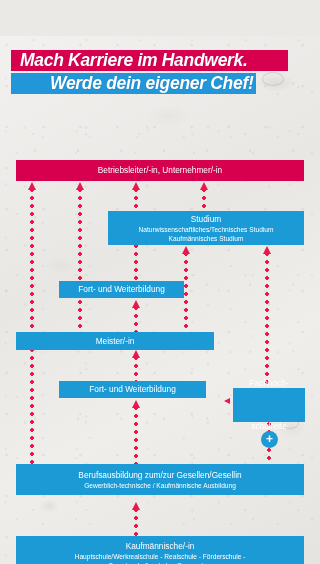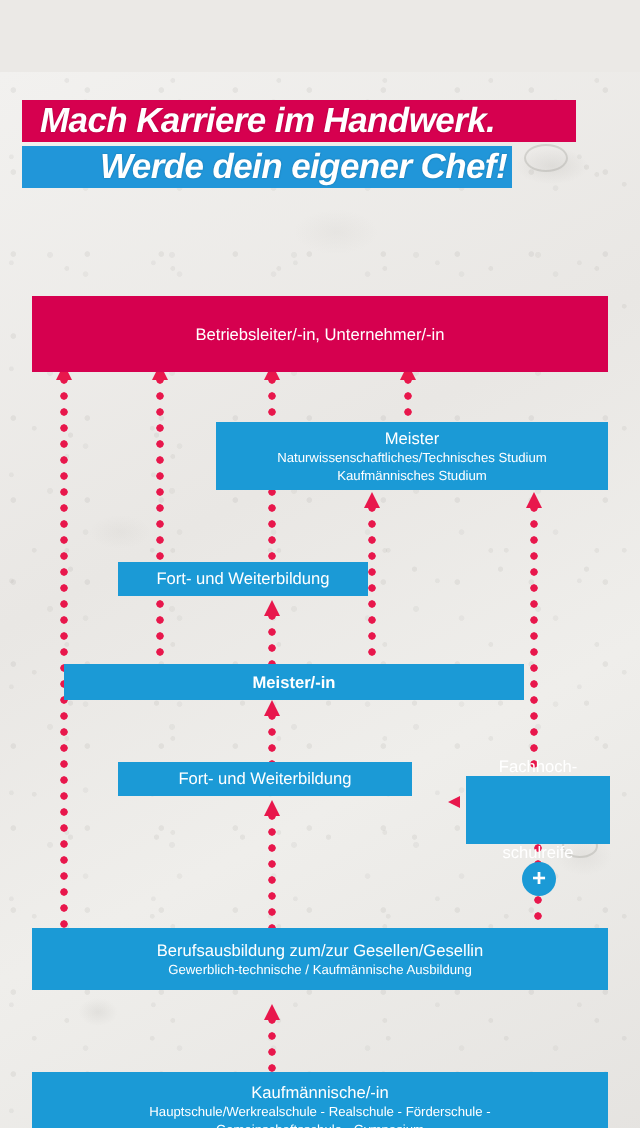--- a/index.html
+++ b/index.html
@@ -82,24 +82,24 @@
     flex-direction: column;
     justify-content: center;
     align-items: center;
     z-index: 3;
   }
   .box .t1 { font-size: 8.3px; line-height: 11px; white-space: nowrap; }
   .box .t2 { font-size: 6.6px; line-height: 9px; white-space: nowrap; }
   .red  { background: #d6004f; }
   .blue { background: #1b9ad6; }
 
-  #box-betriebsleiter { left: 16px;  top: 112px; width: 288px; height: 38px; }
+  #box-betriebsleiter { left: 16px;  top: 124px; width: 288px; height: 21px; }
   #box-studium        { left: 108px; top: 175px; width: 196px; height: 34px; }
   #box-fort-1         { left: 59px;  top: 245px; width: 125px; height: 17px; }
-  #box-meister        { left: 32px;  top: 296px; width: 230px; height: 18px; font-weight: bold; }
+  #box-meister        { left: 16px;  top: 296px; width: 198px; height: 18px; }
   #box-fort-2         { left: 59px;  top: 345px; width: 147px; height: 17px; }
   #box-fachhoch       { left: 233px; top: 352px; width: 72px;  height: 34px; gap: 32px; }
   #box-berufsaus      { left: 16px;  top: 428px; width: 288px; height: 31px; }
   #box-schulabgaenger { left: 16px;  top: 500px; width: 288px; height: 38px; }
 
   #box-fachhoch .t1 { line-height: 11.5px; }
 
   
   .dots {
     position: absolute;
@@ -200,21 +200,21 @@
   <div class="dots" style="left:134px; top:472px; height:28px;"></div>
   <div class="arrow" style="left:131.5px; top:466px;"></div>
 
   <div class="arrow-left" style="left:224px; top:362px;"></div>
 
   <div class="box red" id="box-betriebsleiter">
     <div class="t1">Betriebsleiter/-in, Unternehmer/-in</div>
   </div>
 
   <div class="box blue" id="box-studium">
-    <div class="t1">Meister</div>
+    <div class="t1">Studium</div>
     <div class="t2">Naturwissenschaftliches/Technisches Studium</div>
     <div class="t2">Kaufmännisches Studium</div>
   </div>
 
   <div class="box blue" id="box-fort-1">
     <div class="t1">Fort- und Weiterbildung</div>
   </div>
 
   <div class="box blue" id="box-meister">
     <div class="t1">Meister/-in</div>

